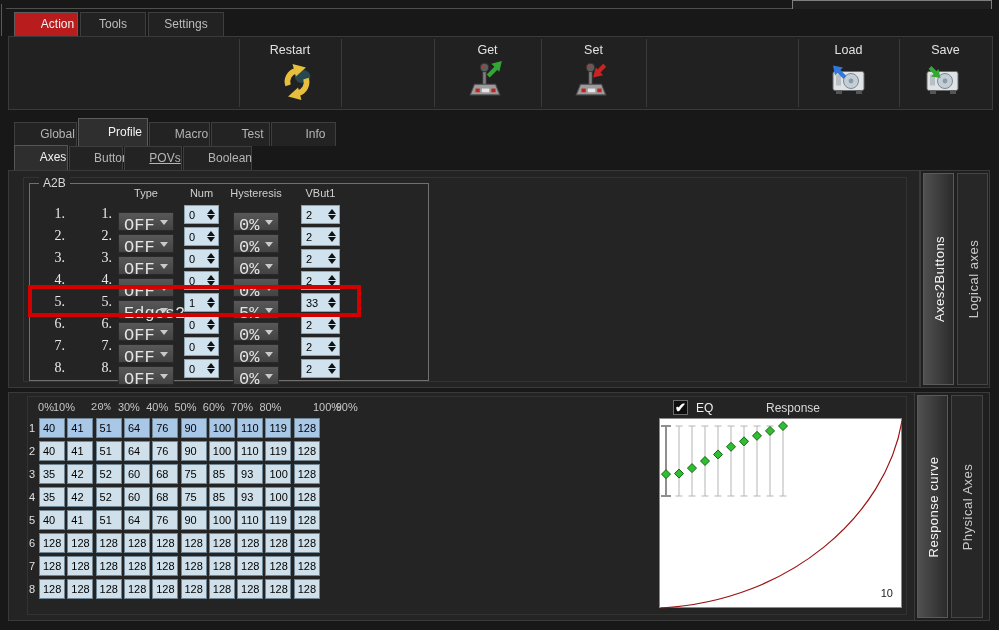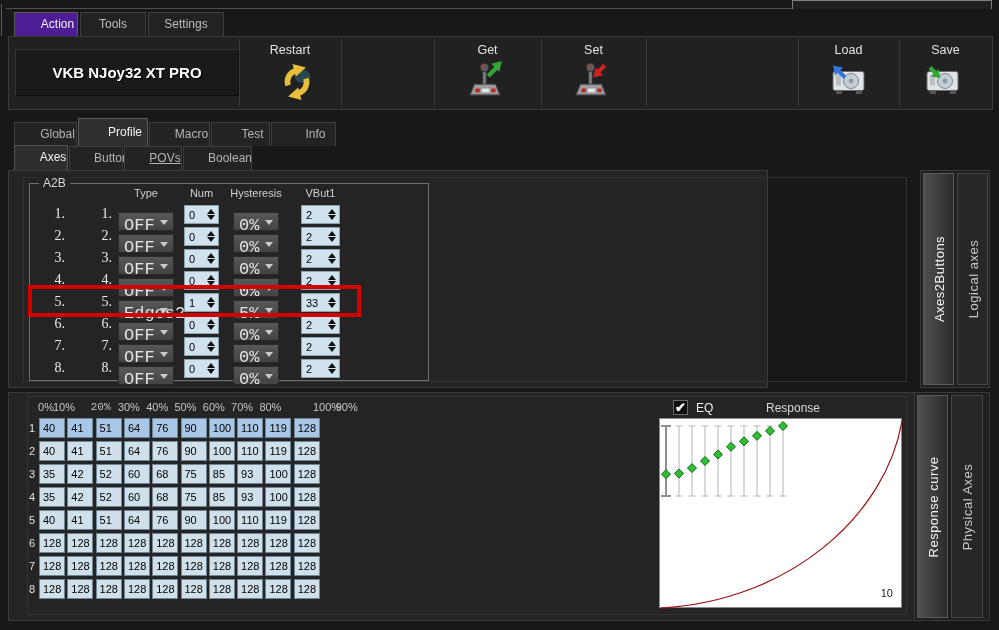--- a/index.html
+++ b/index.html
@@ -9,21 +9,21 @@
 
   
   #top-line { position:absolute; left:6px; top:8px; width:786px; height:1px; background:#4f4f4f; }
   #top-partial-box { position:absolute; left:792px; top:0; width:200px; height:9px;
                      border:1px solid #7e7e7e; border-bottom:none; background:#202020; }
   #left-edge { position:absolute; left:1px; top:4px; width:1px; height:32px; background:#5a5a5a; }
 
   
   .menu-tab { position:absolute; top:12px; height:24px; text-align:center; line-height:23px;
               font-size:12px; color:#bdbdbd; background:#222; border:1px solid #3e3e3e; border-bottom:none; }
-  .menu-tab.sel { background:#4c1d95; color:#f2f2f2; border-color:#5c5c5c;padding-left:23px; }
+  .menu-tab.sel { background:#b91c1c; color:#f2f2f2; border-color:#5c5c5c;padding-left:23px; }
 
   
   #toolbar { position:absolute; left:8px; top:36px; width:985px; height:74px;
              background:#212121; border:1px solid #3a3a3a; }
   .tb-sep { position:absolute; top:2px; bottom:2px; width:1px; background:#3a3a3a; }
   #device-plate { position:absolute; left:6px; top:12px; width:224px; height:47px; background:#1a1a1a;
                   border:1px solid #333; border-bottom-color:#0d0d0d; border-right-color:#0d0d0d;
                   color:#ffffff; font-weight:bold; font-size:15px; text-align:center; line-height:45px;
                   text-shadow:1px 1px 1px #000; }
   .tb-label { position:absolute; top:6px; text-align:center; font-size:12.5px; color:#e2e2e2; }
@@ -32,21 +32,21 @@
   
   .tab { position:absolute; background:#232323; border:1px solid #3e3e3e; border-bottom:none;
          color:#b5b5b5; text-align:center; font-size:12px;padding-left:24px; }
   .tab.main { top:122px; height:24px; line-height:23px; }
   .tab.main.sel { top:118px; height:28px; line-height:27px; background:#2f2f2f; color:#f2f2f2;
                   border-color:#5c5c5c; z-index:3; }
   .tab.sub { top:146px; height:24px; line-height:23px; }
   .tab.sub.sel { top:145px; height:25px; background:#2e2e2e; color:#f2f2f2; border-color:#555; z-index:3; }
 
   
-  #upper-panel { position:absolute; left:8px; top:170px; width:760px; height:218px;
+  #upper-panel { position:absolute; left:8px; top:170px; width:912px; height:218px;
                  background:#242424; border:1px solid #3a3a3a; }
   #upper-inner { position:absolute; left:14px; top:6px; width:884px; height:205px; border:1px solid #333; }
   #lower-panel { position:absolute; left:8px; top:392px; width:912px; height:229px;
                  background:#242424; border:1px solid #3a3a3a; }
   #lower-inner { position:absolute; left:18px; top:3px; width:880px; height:219px; border:1px solid #333; }
 
   
   #a2b-box { position:absolute; left:20px; top:12px; width:400px; height:198px; border:1px solid #707070; }
   #a2b-legend { position:absolute; left:30px; top:5px; background:#242424; padding:0 4px;
                 font-size:12px; color:#d6d6d6; z-index:2; }
@@ -120,21 +120,20 @@
 
   <div id="toolbar">
     <div class="tb-sep" style="left:230px;"></div>
     <div class="tb-sep" style="left:332px;"></div>
     <div class="tb-sep" style="left:425px;"></div>
     <div class="tb-sep" style="left:532px;"></div>
     <div class="tb-sep" style="left:637px;"></div>
     <div class="tb-sep" style="left:789px;"></div>
     <div class="tb-sep" style="left:890px;"></div>
 
-    <div id="device-plate">VKB NJoy32 XT PRO</div>
 
     <div>
       <span class="tb-label" style="left:230px;width:102px;">Restart</span>
       <svg class="tb-icon" style="left:270px;top:26px;" viewBox="0 0 32 34">
         <ellipse cx="21" cy="12" rx="7" ry="6" fill="#27484e"></ellipse>
         <path d="M8 20 A10 10 0 0 1 15 7" fill="none" stroke="#e7bf3c" stroke-width="5"></path>
         <polygon points="12,1 24,4 15,12" fill="#e7bf3c"></polygon>
         <path d="M24 14 A10 10 0 0 1 17 27" fill="none" stroke="#e7bf3c" stroke-width="5"></path>
         <polygon points="20,33 8,30 17,22" fill="#e7bf3c"></polygon>
       </svg>

